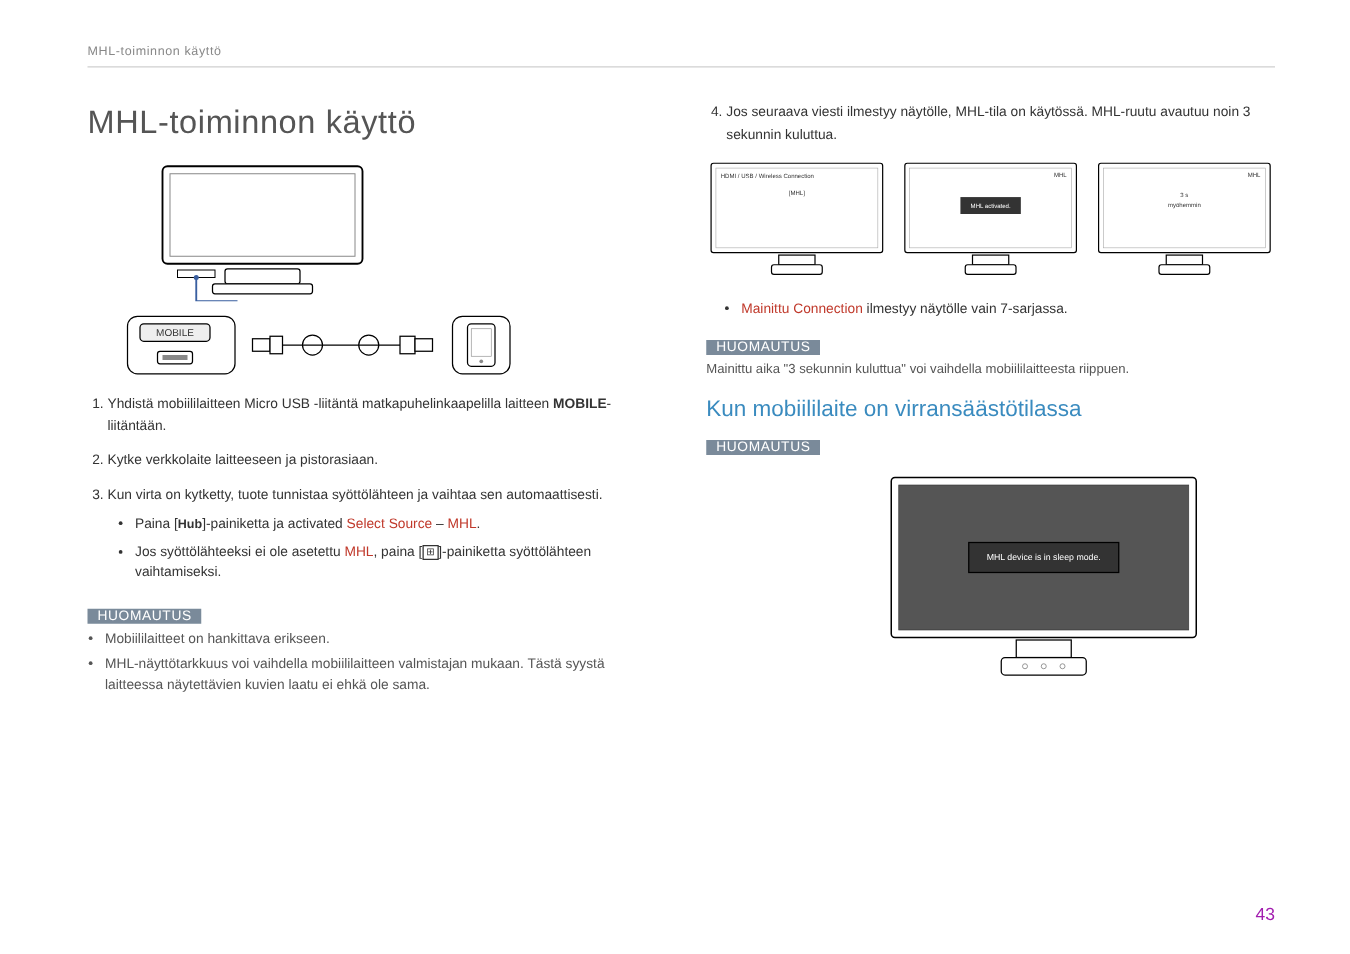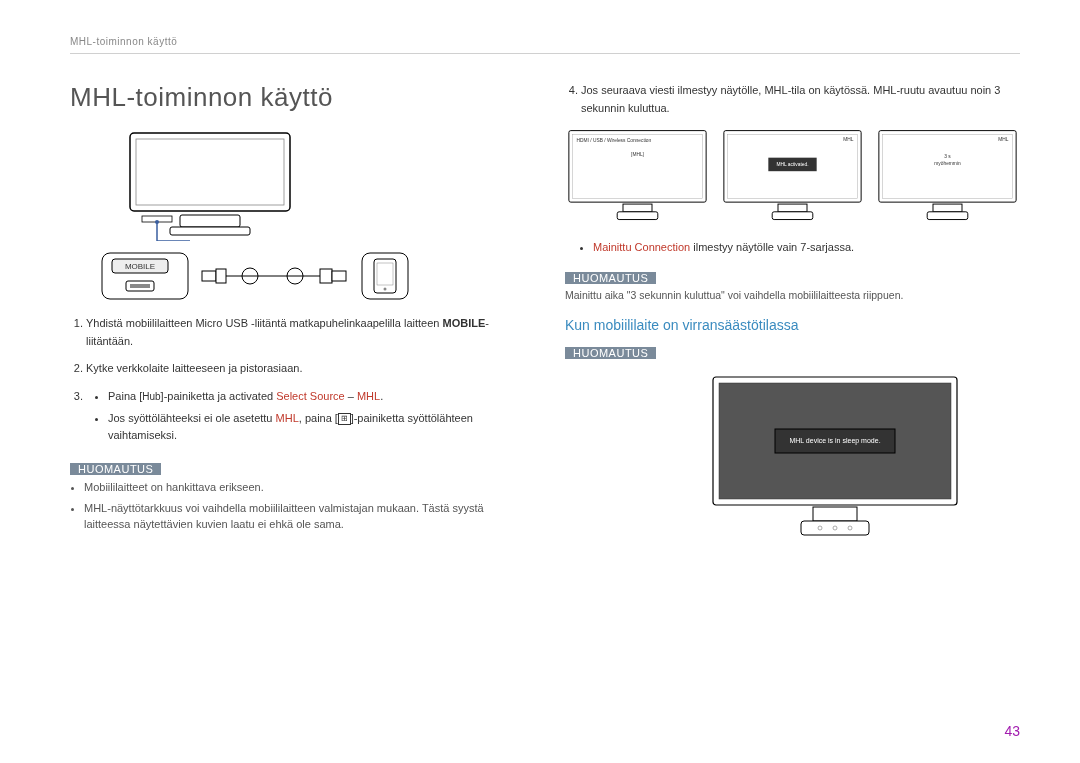--- a/index.html
+++ b/index.html
@@ -83,21 +83,21 @@
     line-height: 1.5;
   }
   ul.note-list li { margin-bottom: 4px; }
   .note-text {
     font-size: 10.5px;
     color: #555;
     line-height: 1.5;
     margin-bottom: 10px;
   }
   h2.sub-title {
-    font-size: 14px;
+    font-size: 18px;
     font-weight: 400;
     color: #3a8bbf;
     margin: 14px 0 4px 0;
   }
   .mon-row {
     display: flex;
     gap: 10px;
     margin: 8px 0 12px 0;
   }
   .mon-row svg { display:block; }
@@ -105,21 +105,21 @@
     width: 260px;
     margin: 10px 0 0 140px;
   }
   .page-num {
     position: absolute;
     bottom: 24px;
     right: 60px;
     font-size: 14px;
     color: #a21caf;
   }
-  .hub-text { font-weight: normal; font-size:10px; }
+  .hub-text { font-weight: bold; font-size:10px; }
   .icon-inline {
     display:inline-block;
     border:1px solid #333;
     font-size:8px;
     padding:0 2px;
     vertical-align:middle;
     line-height:10px;
   }
 </style>
 </head>
@@ -169,20 +169,21 @@
         <circle cx="25" cy="38" r="1.5" fill="#888"></circle>
       </svg>
     </div>
 
     <ol class="steps">
       <li>
         <span>Yhdistä mobiililaitteen Micro USB -liitäntä matkapuhelinkaapelilla laitteen </span><b>MOBILE</b><span>-liitäntään.</span>
       </li>
       <li>Kytke verkkolaite laitteeseen ja pistorasiaan.</li>
       <li>
+        <span>Kun virta on kytketty, tuote tunnistaa syöttölähteen ja vaihtaa sen automaattisesti.</span>
         <ul class="sub">
           <li>
             <span>Paina [</span><span class="hub-text">Hub</span><span>]-painiketta ja activated </span><span class="red">Select Source</span><span> – </span><span class="red">MHL</span><span>.</span>
           </li>
           <li>
             <span>Jos syöttölähteeksi ei ole asetettu </span><span class="red">MHL</span><span>, paina [</span><span class="icon-inline">⊞</span><span>]-painiketta syöttölähteen vaihtamiseksi.</span>
           </li>
         </ul>
       </li>
     </ol>

